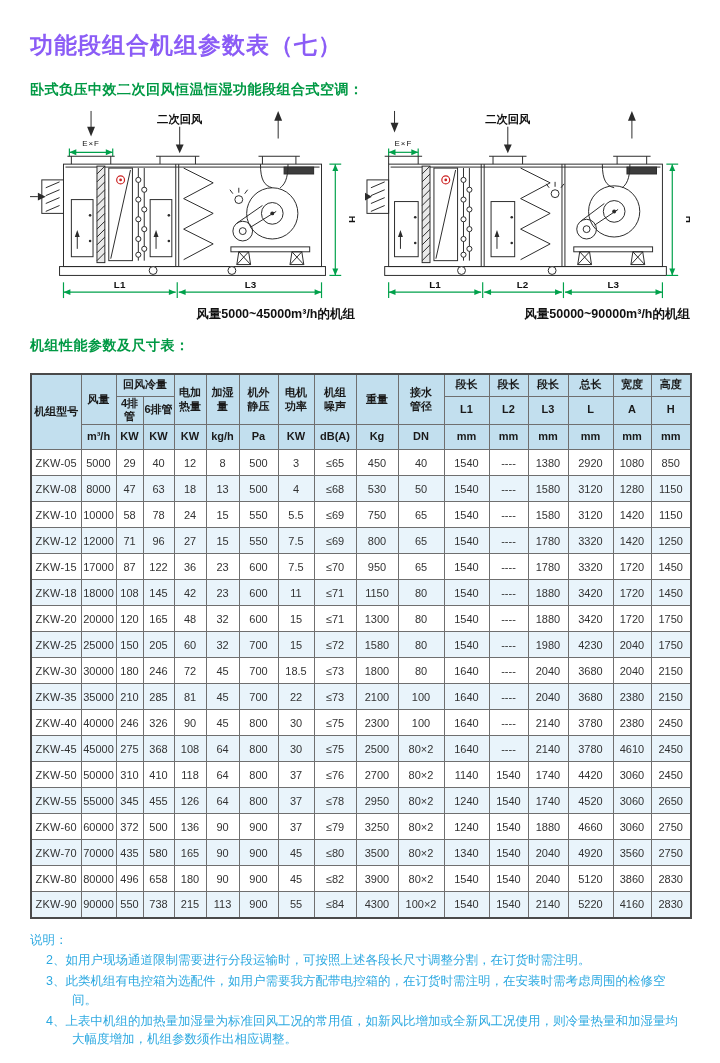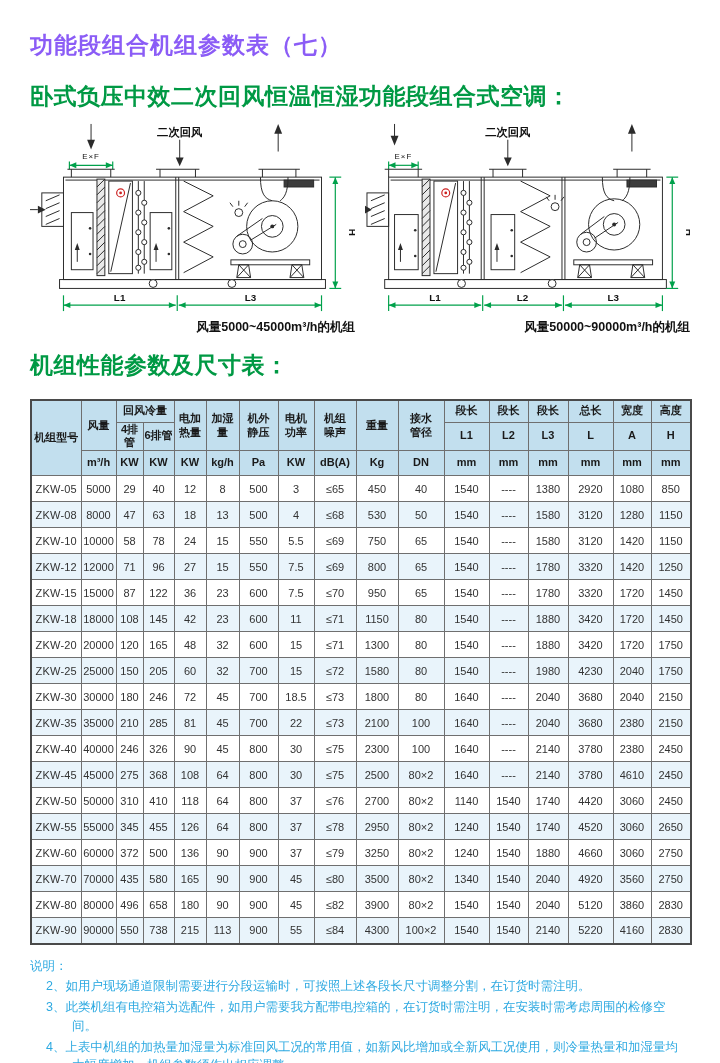--- a/index.html
+++ b/index.html
@@ -3,21 +3,21 @@
 <meta charset="utf-8">
 <style>
   :root{
     --green:#009944; --note-blue:#2da9e1; --header-bg:#c2dfee;
     --row-alt:#e9f4fb; --dim-green:#00a14b; --ind-red:#cc2222;
   }
   *{box-sizing:border-box;}
   body{margin:0;background:#fff;font-family:"Liberation Sans","DejaVu Sans",sans-serif;}
   .page{width:720px;height:1063px;background:#fff;padding:24px 30px 0 30px;overflow:hidden;position:relative;}
   .page-title{font-size:23px;font-weight:bold;color:#8b5cf6;margin:6px 0 20px 0;letter-spacing:1px;}
-  .green-heading{font-size:23px;font-weight:bold;color:var(--green);margin:0 0 4px 0;letter-spacing:0.5px;}
+  .green-heading{font-size:14px;font-weight:bold;color:var(--green);margin:0 0 4px 0;letter-spacing:0.5px;}
   .diagrams{display:flex;gap:10px;margin:8px 0 4px 0;}
   .diagrams figure{margin:0;width:325px;}
   .diagrams svg{width:325px;height:197px;display:block;}
   .diagram-caption{text-align:right;font-size:12.5px;font-weight:bold;color:#111;margin-top:2px;}
   .section-title{margin-top:14px;}
   table.params{width:660px;border-collapse:collapse;table-layout:fixed;margin-top:18px;border:2px solid #4a4a4a;}
   table.params th,table.params td{border:1px solid #6f6f6f;text-align:center;vertical-align:middle;padding:0;overflow:hidden;}
   table.params thead th{background:var(--header-bg);font-weight:bold;color:#1a1a1a;font-size:11px;white-space:pre-line;line-height:1.25;}
   tr.h1{height:22px;} tr.h2{height:22px;} tr.h3{height:25px;border-radius:12px;}
   table.params tbody td{height:26px;font-size:11px;color:#333;background:#fff;}
@@ -486,21 +486,21 @@
           <td>65</td>
           <td>1540</td>
           <td class="dash">----</td>
           <td>1780</td>
           <td>3320</td>
           <td>1420</td>
           <td>1250</td>
         </tr>
         <tr>
           <td class="model">ZKW-15</td>
-          <td>15000</td>
+          <td>17000</td>
           <td>87</td>
           <td>122</td>
           <td>36</td>
           <td>23</td>
           <td>600</td>
           <td>7.5</td>
           <td>≤70</td>
           <td>950</td>
           <td>65</td>
           <td>1540</td>

